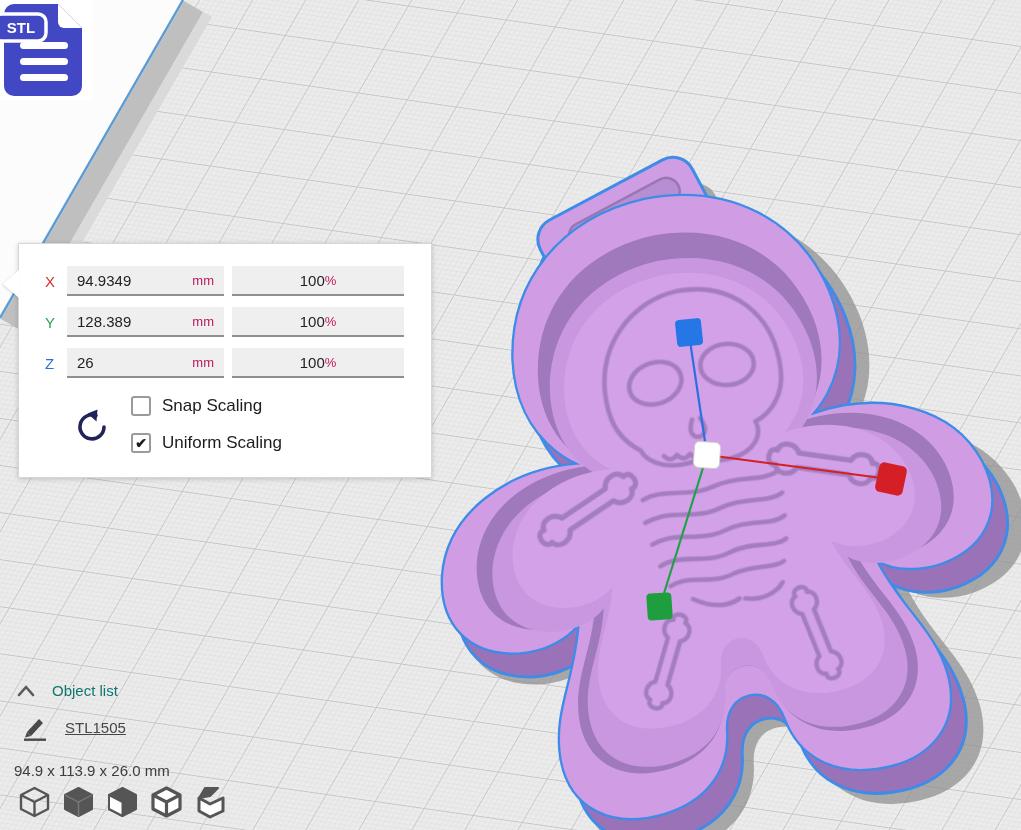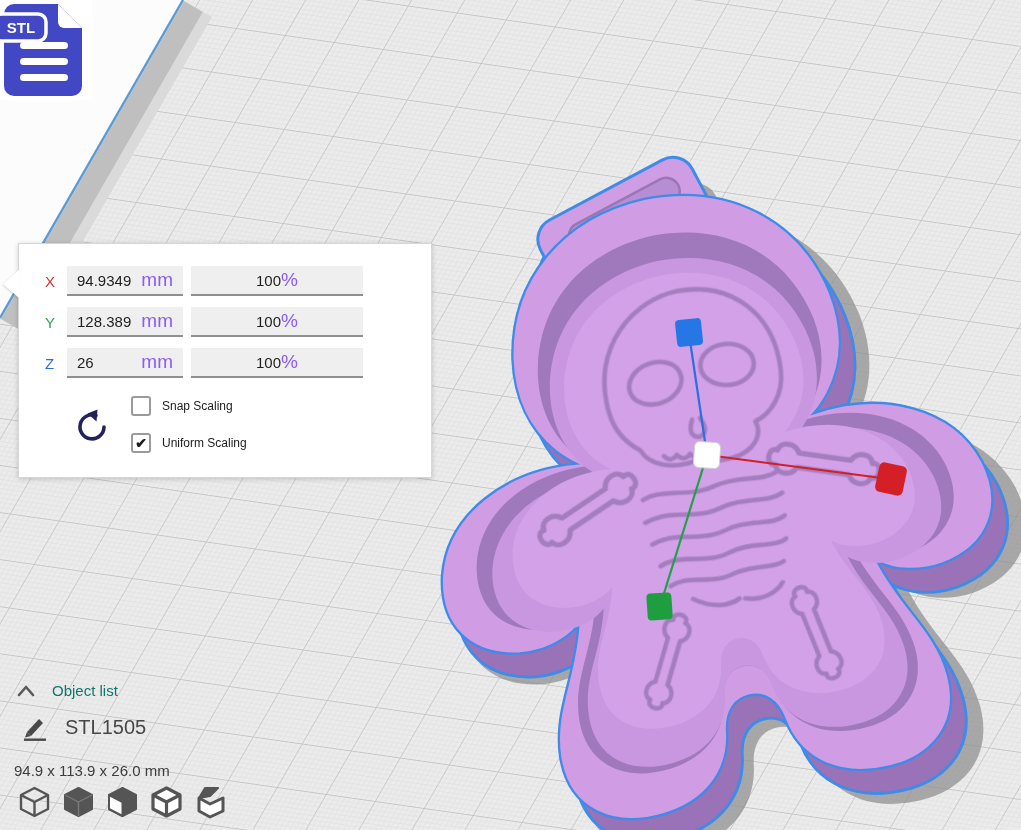--- a/index.html
+++ b/index.html
@@ -23,37 +23,37 @@
     border-top:14px solid transparent; border-bottom:14px solid transparent;
     border-right:16px solid #ffffff;
     filter:drop-shadow(-1px 1px 1px rgba(0,0,0,.12)); }
   .axis-row { position:absolute; left:26px; display:flex; align-items:center; height:30px; }
   .axis-row.r0 { top:22px; } .axis-row.r1 { top:63px; } .axis-row.r2 { top:104px; }
   .axis-label { width:22px; font-size:15px; }
   .axis-label.x { color:#d0342c; } .axis-label.y { color:#2da44e; } .axis-label.z { color:#2a6fd2; }
   .field { display:flex; justify-content:space-between; align-items:center;
     background:#efefef; border-bottom:2px solid #8f8f8f; height:30px; padding:0 10px; }
   .field .val { font-size:15px; color:#1f1f1f; }
-  .field .suffix { font-size:19px; color:#8b5cf6; }
-  .field.size { width:116px; margin-right:8px; }
+  .field .suffix { font-size:13px; color:#be185d; }
+  .field.size { width:157px; margin-right:8px; }
   .field.pct { width:172px;justify-content:center; }
   .reset-btn { position:absolute; left:52px; top:164px; width:40px; height:40px;
     background:none; border:none; cursor:pointer; }
   .chk-row { position:absolute; left:112px; display:flex; align-items:center; }
   .chk-row.snap { top:152px; } .chk-row.uniform { top:189px; }
   .chk-box { width:20px; height:20px; border:2px solid #9a9a9a; border-radius:3px;
     background:#fff; display:flex; align-items:center; justify-content:center;
     font-size:14px; font-weight:bold; color:#1c1c1c; }
-  .chk-label { margin-left:11px; font-size:12px; color:#1c1c1c; }
+  .chk-label { margin-left:11px; font-size:17px; color:#1c1c1c; }
 
   
   .obj-header { position:absolute; left:16px; top:682px; display:flex; align-items:center; }
   .obj-header .txt { margin-left:16px; font-size:15px; color:#0f766e; }
   .obj-item { position:absolute; left:22px; top:714px; display:flex; align-items:center; }
-  .obj-item .txt { margin-left:16px; font-size:20px; color:#474747; }
+  .obj-item .txt { margin-left:16px; font-size:15px; color:#474747;text-decoration:underline; }
   .obj-dims { position:absolute; left:14px; top:754px; font-size:15px; color:#3d3d3d;margin-top:8px; }
   .view-toolbar { position:absolute; left:18px; top:785px; display:flex; gap:11px; }
   .view-toolbar .vbtn { width:33px; height:36px; background:none; border:none; padding:0; cursor:pointer; }
 </style>
 </head>
 <body>
 
 <div class="stage">
 
   <div class="viewport">

